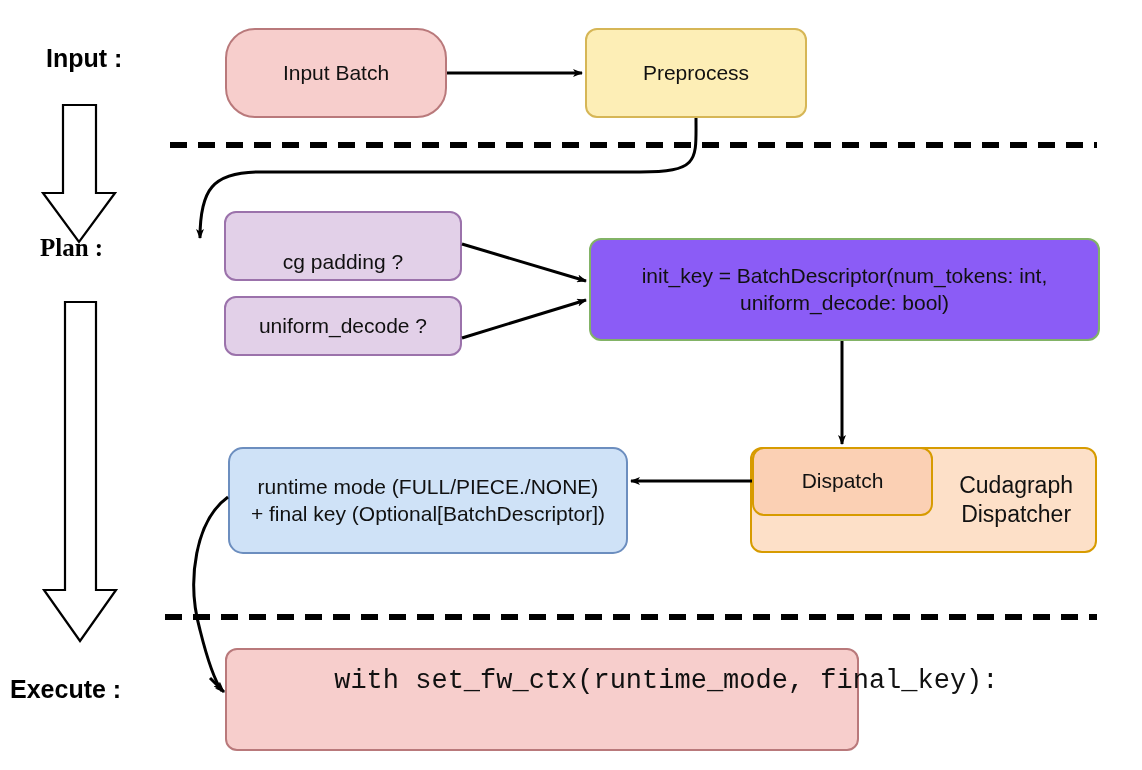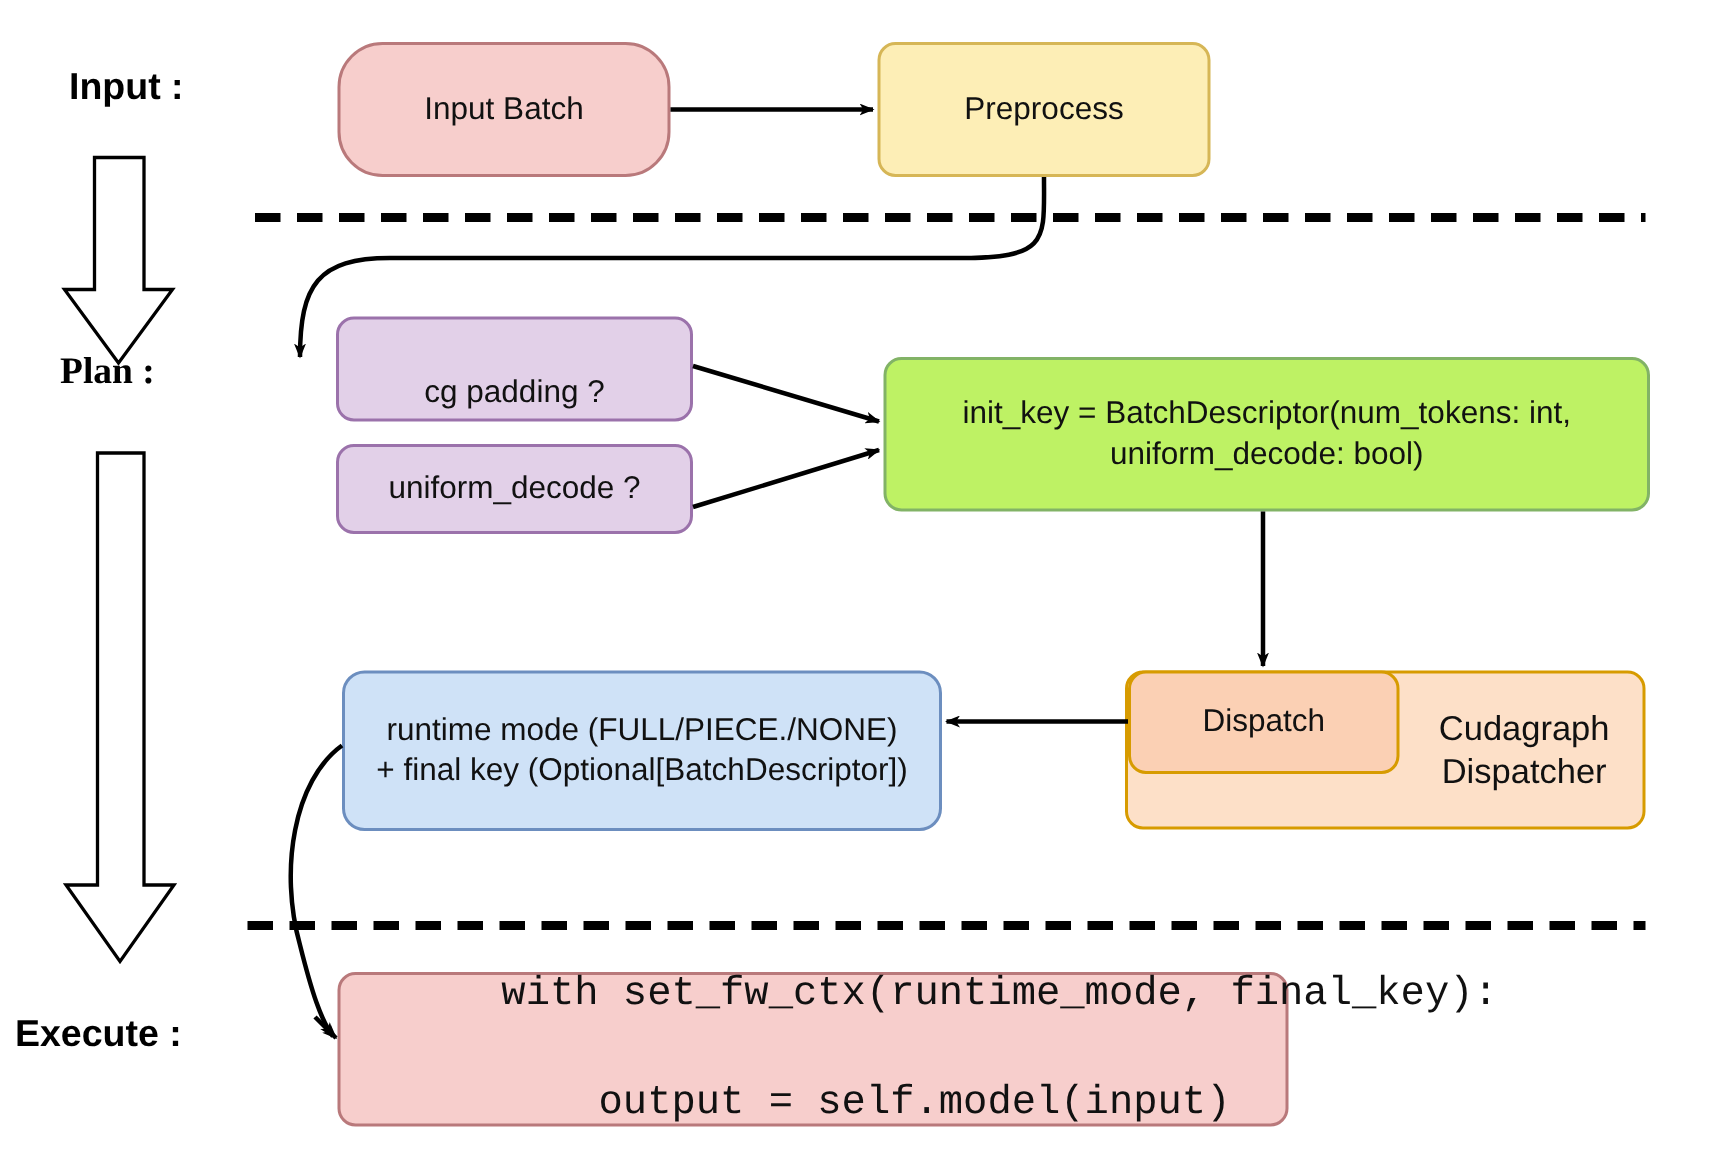--- a/index.html
+++ b/index.html
@@ -59,21 +59,21 @@
   .node-cg-padding {
     left: 224px; top: 211px; width: 238px; height: 70px;
     background: #e2d0e8; border-color: #9b72ab; align-items: flex-end;
   }
   .node-uniform-decode {
     left: 224px; top: 296px; width: 238px; height: 60px;
     background: #e2d0e8; border-color: #9b72ab;
   }
   .node-init-key {
     left: 589px; top: 238px; width: 511px; height: 103px;
-    background: #bef264; border-color: #82b366; border-radius: 12px;
+    background: #8b5cf6; border-color: #82b366; border-radius: 12px;
   }
   .node-runtime-mode {
     left: 228px; top: 447px; width: 400px; height: 107px;
     background: #cfe2f7; border-color: #6c8ebf; border-radius: 15px;
   }
   .node-cudagraph-dispatcher {
     left: 750px; top: 447px; width: 347px; height: 106px;
     background: #fde0c8; border-color: #d79b00;
     justify-content: flex-end;
     padding-right: 22px;
@@ -173,21 +173,20 @@
   <div class="node node-cudagraph-dispatcher">
     <span>
       <span>Cudagraph</span><br>
       <span>Dispatcher</span>
     </span>
   </div>
 
   <div class="node code node-execute-code">
     <span>
       <span>with set_fw_ctx(runtime_mode, final_key):</span><br>
-      <span>    output = self.model(input)</span>
     </span>
   </div>
 
   <svg class="svg-layer above" viewBox="0 0 1142 770" width="1142" height="770">
     <defs>
       <marker id="arrowhead2" markerWidth="10" markerHeight="8" refX="9" refY="4" orient="auto" markerUnits="userSpaceOnUse">
         <path d="M0,0 L10,4 L0,8 L2.6,4 Z" fill="#000000"></path>
       </marker>
     </defs>
     <line x1="210" y1="678" x2="224" y2="692" stroke="#000000" stroke-width="3" marker-end="url(#arrowhead2)"></line>

